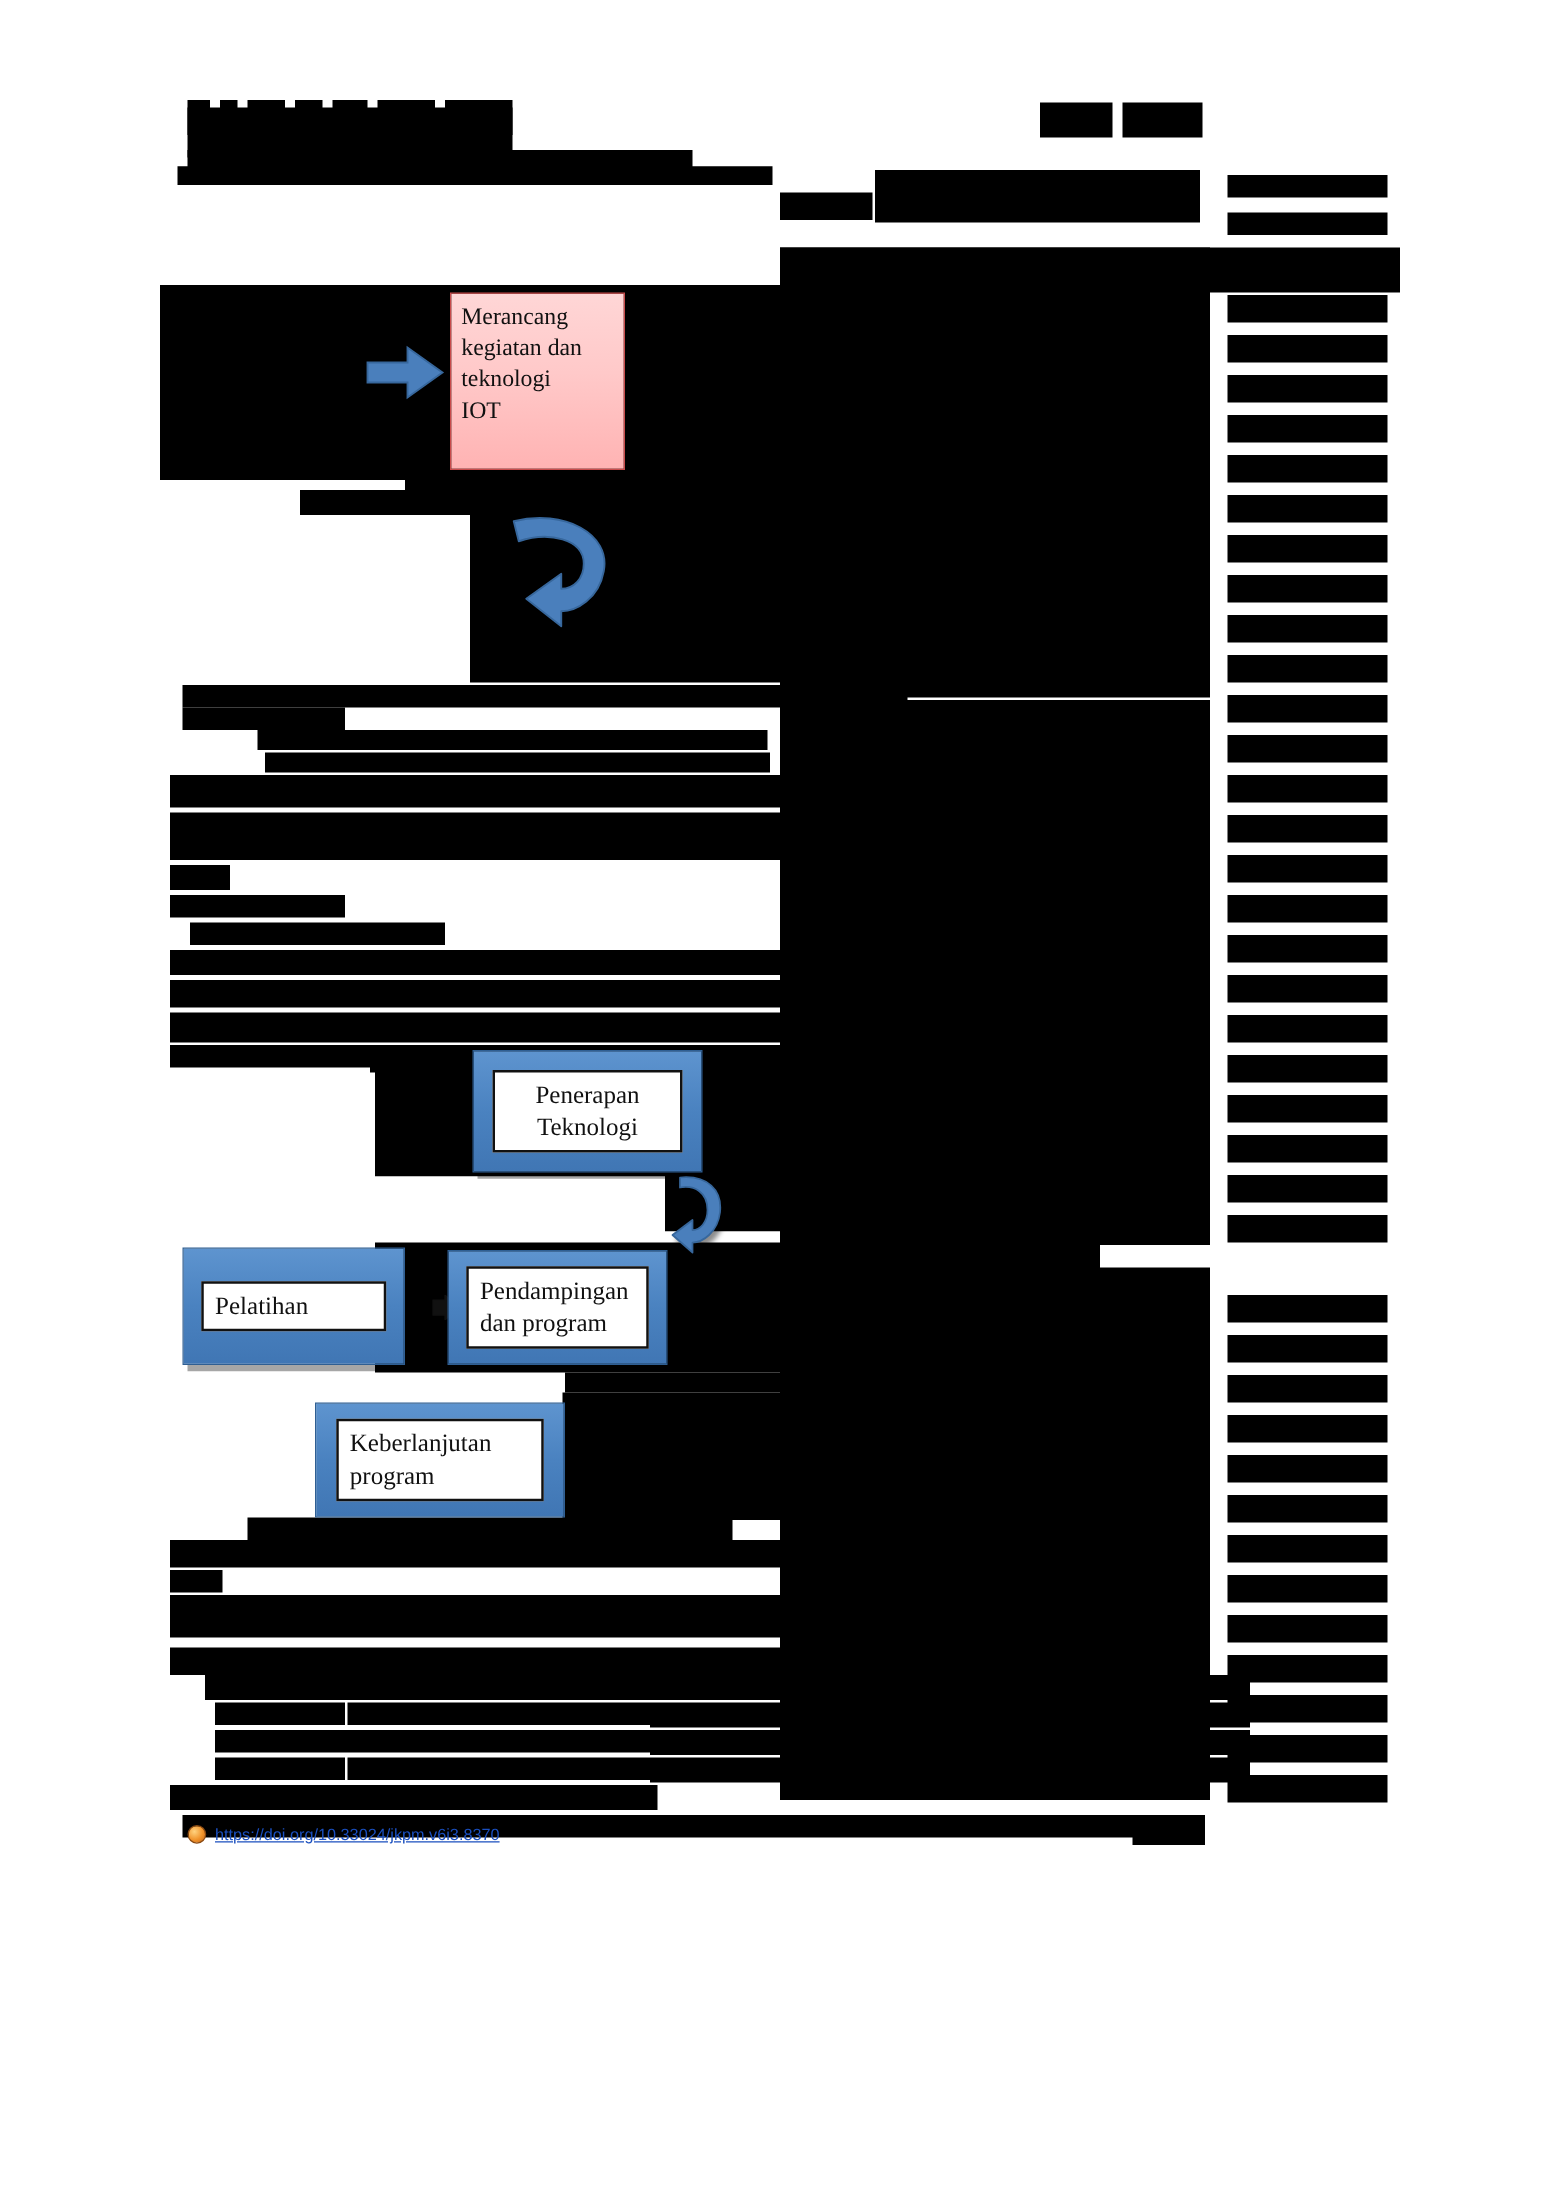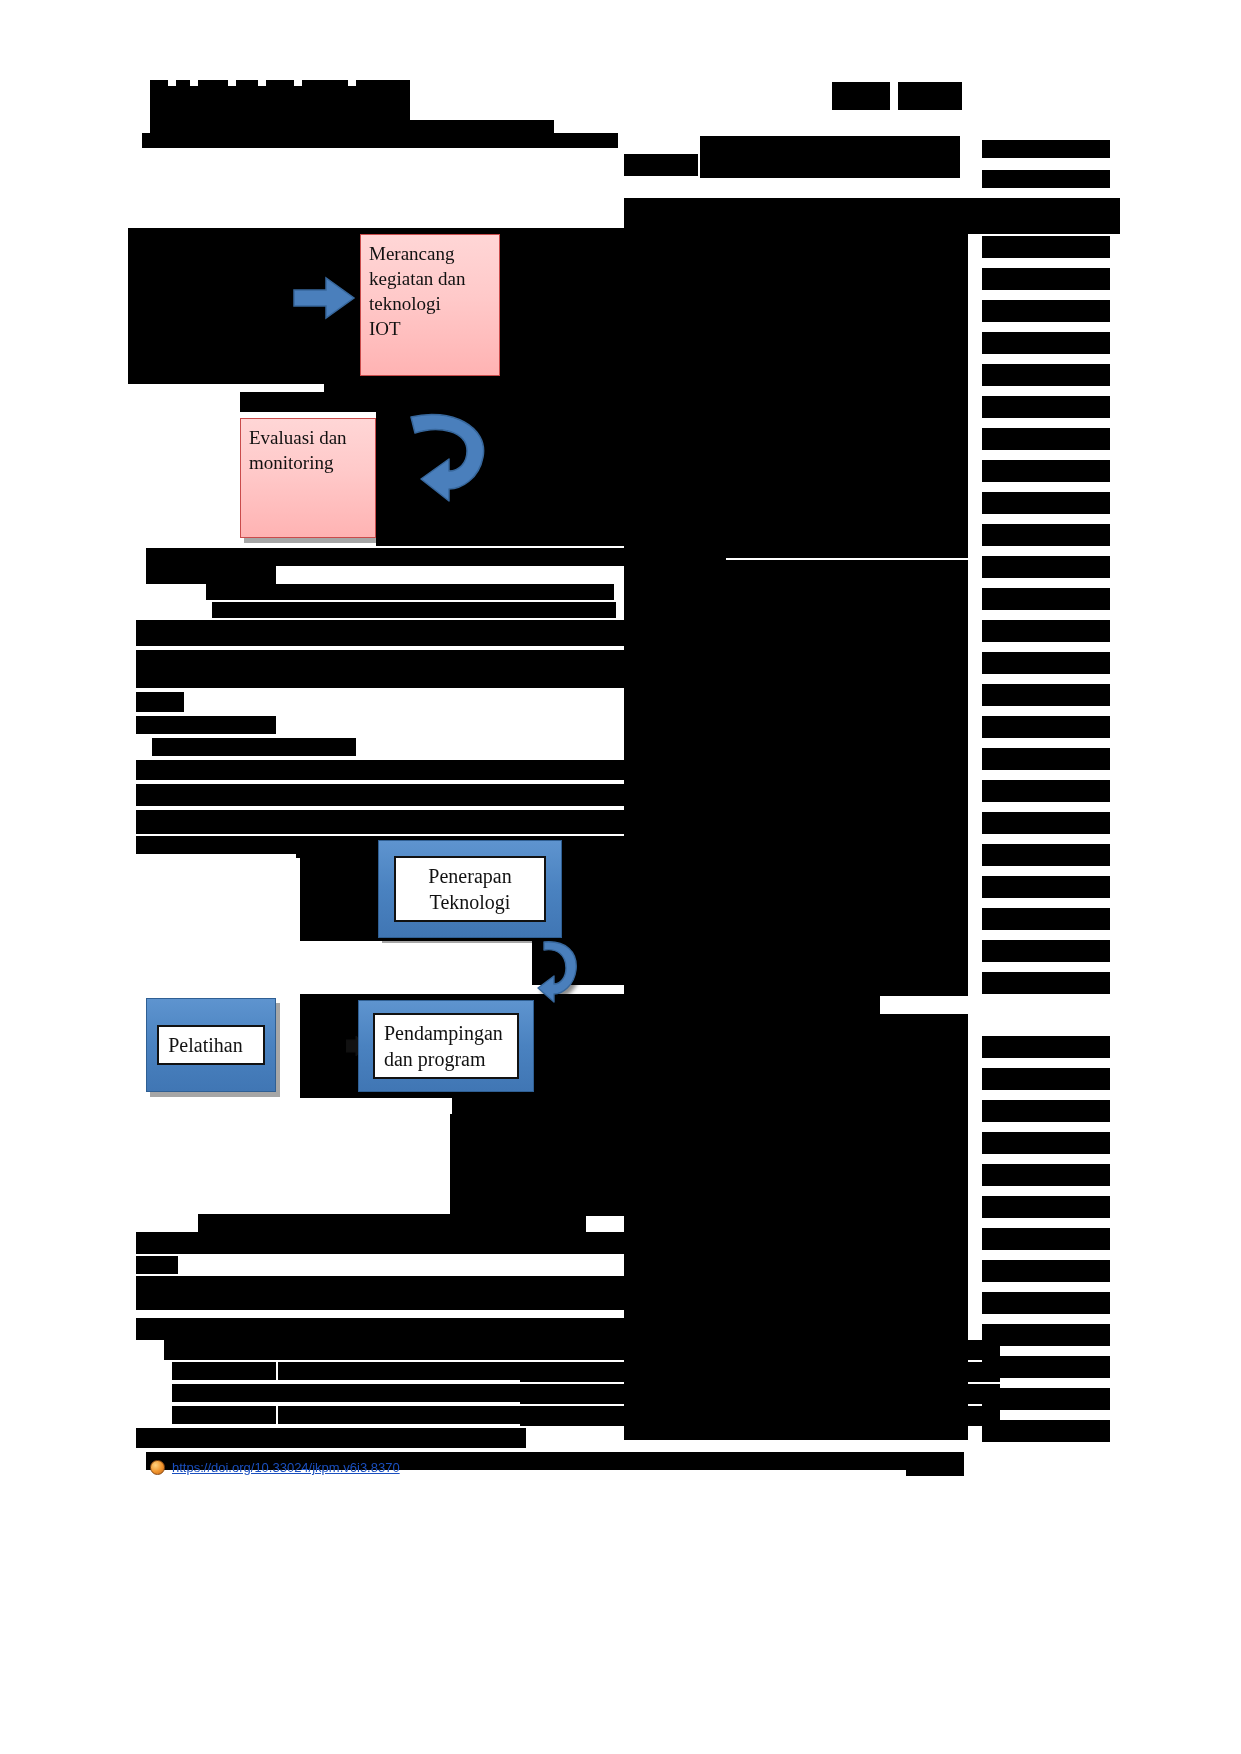--- a/index.html
+++ b/index.html
@@ -197,55 +197,57 @@
   </div>
 
   <div class="arrow" style="left:405px;top:405px;width:92px;height:100px;">
     <svg width="92" height="100" viewBox="0 0 92 100">
       <path d="M6 12 C 46 2, 84 22, 78 52 C 74 74, 56 84, 44 84
                L 44 96 L 16 74 L 44 54 L 44 66
                C 54 66, 62 58, 62 46 C 62 26, 34 20, 10 28 Z" fill="#4a7fbc" stroke="#37679c" stroke-width="1.5" stroke-linejoin="round"></path>
     </svg>
   </div>
 
-  <div class="pbox" style="left:240px;top:418px;width:136px;height:120px;">
-    <span>Evaluasi dan</span>
-    <span>monitoring</span>
-  </div>
 
 
   <div class="bbox" style="left:378px;top:840px;width:184px;height:98px;">
     <div class="binner ctr">
       <span>Penerapan</span><br>
       <span>Teknologi</span>
     </div>
   </div>
 
   <div class="arrow" style="left:536px;top:938px;width:46px;height:66px;">
     <svg width="46" height="66" viewBox="0 0 46 66">
       <path d="M8 4 C 30 2, 42 14, 40 32 C 38 48, 26 56, 18 56
                L 18 64 L 2 50 L 18 38 L 18 46
                C 24 46, 30 40, 30 30 C 30 16, 20 10, 8 12 Z" fill="#4a7fbc" stroke="#37679c" stroke-width="1.4" stroke-linejoin="round"></path>
     </svg>
   </div>
 
-  <div class="bbox" style="left:146px;top:998px;width:130px;height:94px;">
+  <div class="bbox" style="left:146px;top:998px;width:178px;height:94px;">
     <div class="binner lft">Pelatihan</div>
   </div>
 
   <div class="arrow" style="left:346px;top:1036px;width:22px;height:20px;">
     <svg width="22" height="20" viewBox="0 0 22 20">
       <polygon points="0,4 10,4 10,0 21,10 10,20 10,16 0,16" fill="#111" stroke="#111" stroke-width="1"></polygon>
     </svg>
   </div>
 
   <div class="bbox" style="left:358px;top:1000px;width:176px;height:92px;">
     <div class="binner lft">
       <span>Pendampingan</span><br>
       <span>dan program</span>
     </div>
   </div>
 
+  <div class="bbox" style="left:252px;top:1122px;width:200px;height:92px;">
+    <div class="binner lft">
+      <span>Keberlanjutan</span><br>
+      <span>program</span>
+    </div>
+  </div>
 
   <div class="doi-badge" style="left:150px;top:1460px;"></div>
   <a class="footer-link" href="#" style="left:172px;top:1460px;">https://doi.org/10.33024/jkpm.v6i3.8370</a>
 
 </div>
 
 </body></html>

